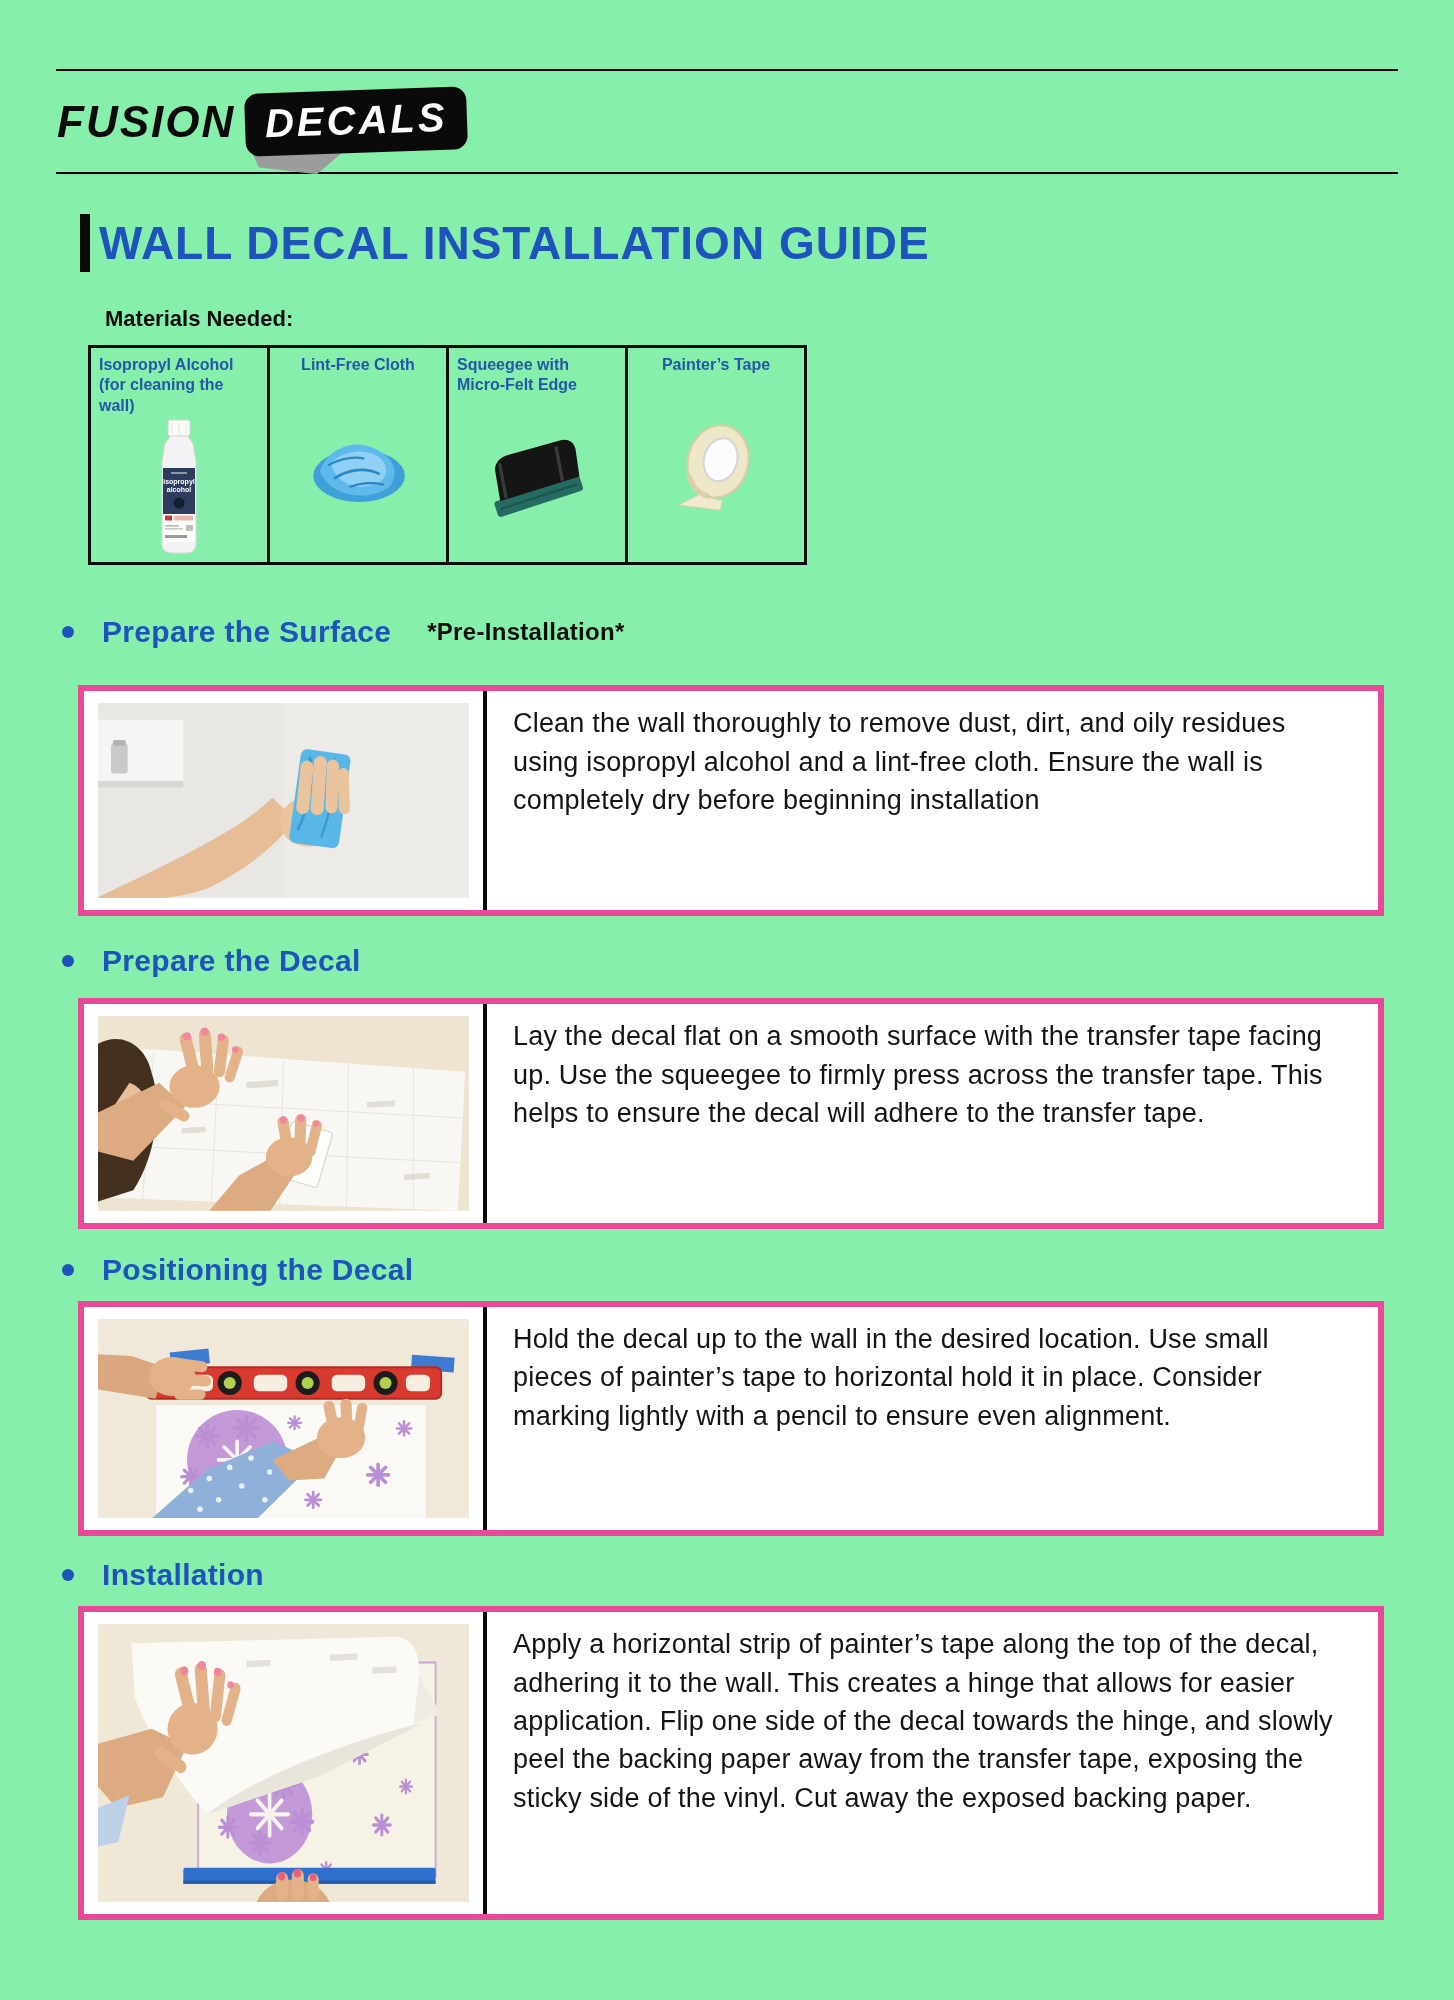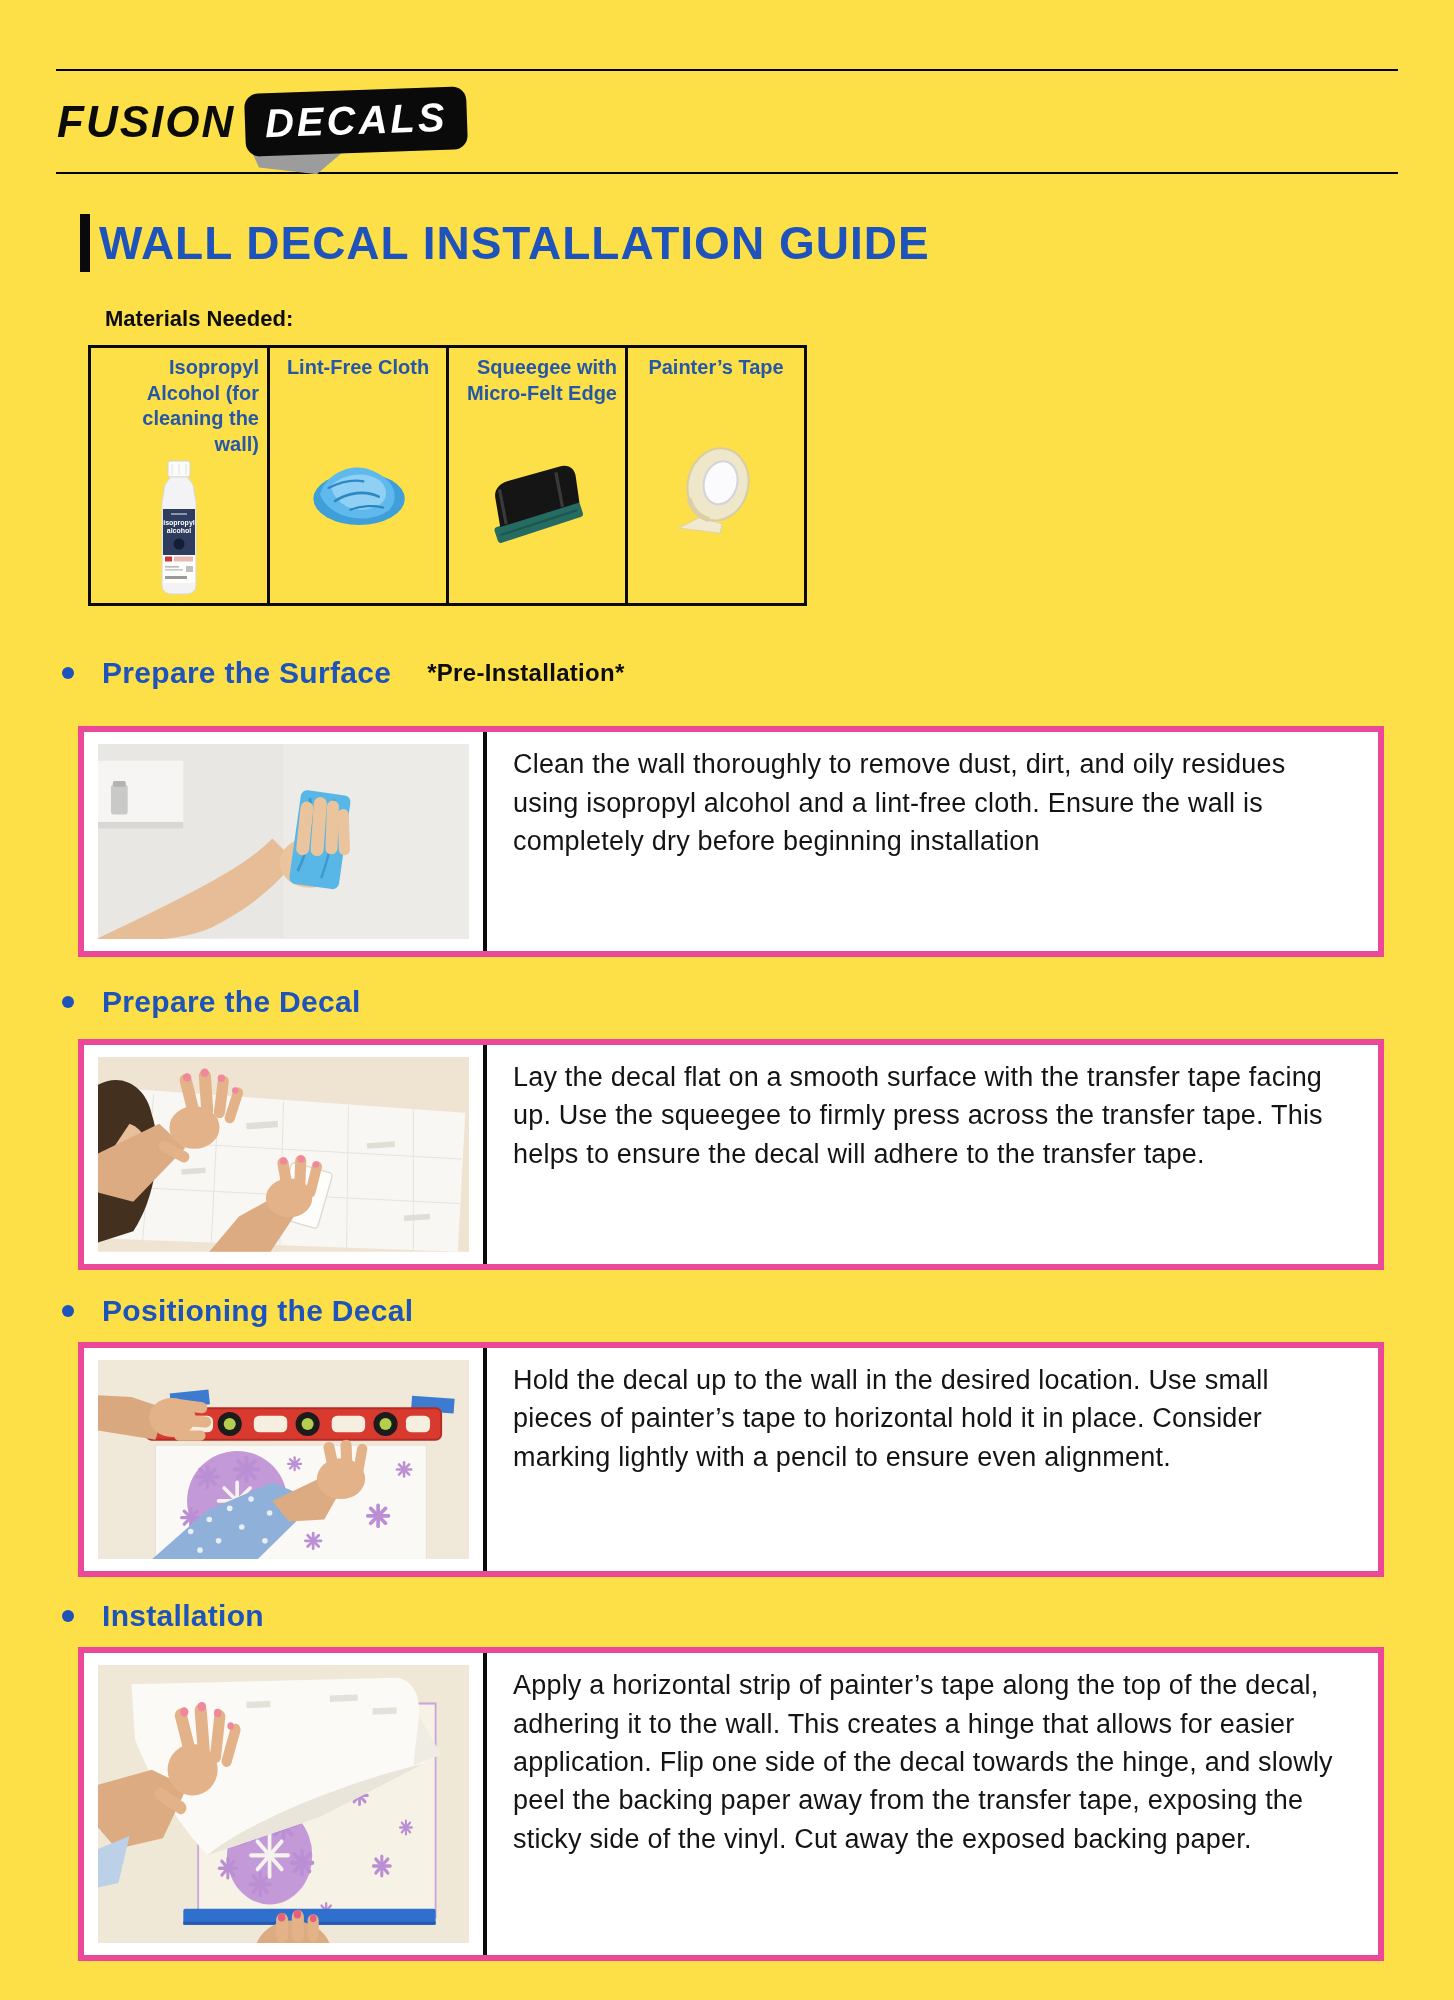--- a/index.html
+++ b/index.html
@@ -3,21 +3,21 @@
 <meta charset="utf-8">
 <style>
   :root{
     --accent-blue:#1d53bb;
     --table-blue:#2457a8;
     --ink:#101010;
   }
   *{box-sizing:border-box;margin:0;padding:0;}
   html,body{background:#ffffff;}
   body{font-family:"Liberation Sans", sans-serif;color:var(--ink);}
-  .page{width:1454px;height:2000px;background:#fde047;position:relative;overflow:hidden;}
+  .page{width:1454px;height:2000px;background:#86efac;position:relative;overflow:hidden;}
 
   .spacer-top{height:69px;}
   .rule{margin:0 56px;border-top:2px solid #000;}
 
   
   .logo-band{height:101px;display:flex;align-items:center;padding-left:57px;position:relative;}
   .logo{display:flex;align-items:center;position:relative;}
   .logo-fusion{font-size:44px;font-weight:bold;font-style:italic;letter-spacing:2px;color:#0b0b0b;text-transform:uppercase;}
   .decals-wrap{position:relative;margin-left:10px;}
   .decal-peel{position:absolute;left:6px;bottom:-22px;width:118px;height:36px;background:#9c9c9c;
@@ -31,21 +31,21 @@
   .title-row{display:flex;align-items:center;margin:40px 0 0 80px;}
   .title-bar{width:10px;height:58px;background:#0a0a0a;margin-right:9px;flex:0 0 auto;}
   .page-title{font-size:46px;font-weight:bold;color:var(--accent-blue);letter-spacing:1px;white-space:nowrap;}
 
   
   .materials-heading{margin:34px 0 0 105px;font-size:22px;font-weight:bold;color:#0d0d0d;}
   .materials-sub{margin:9px 0 0 104px;font-size:22px;font-style:italic;letter-spacing:0.6px;color:#161616;}
   table.materials{border-collapse:collapse;margin:13px 0 0 88px;}
   table.materials td{border:3px solid #0a0a0a;width:179px;height:208px;vertical-align:top;padding:7px 8px 6px 8px;}
   .mat-cell{display:flex;flex-direction:column;align-items:center;height:100%;}
-  .mat-label{font-size:20px;font-weight:bold;color:var(--table-blue);text-align:right;line-height:1.28;}
+  .mat-label{font-size:16px;font-weight:bold;color:var(--table-blue);text-align:left;line-height:1.28;}
   .mat-img{flex:1;display:flex;align-items:center;justify-content:center;width:100%;}
 
   
   .section-head{display:flex;align-items:center;margin-left:62px;}
   .s1{margin-top:50px;margin-bottom:36px;}
   .s2{margin-top:28px;margin-bottom:20px;}
   .s3{margin-top:24px;margin-bottom:14px;}
   .s4{margin-top:22px;margin-bottom:14px;align-items:center;}
   .bullet{width:12px;height:12px;border-radius:50%;background:var(--accent-blue);margin-right:28px;flex:0 0 auto;}
   .section-title{font-size:30px;font-weight:bold;color:var(--accent-blue);letter-spacing:0.3px;}

